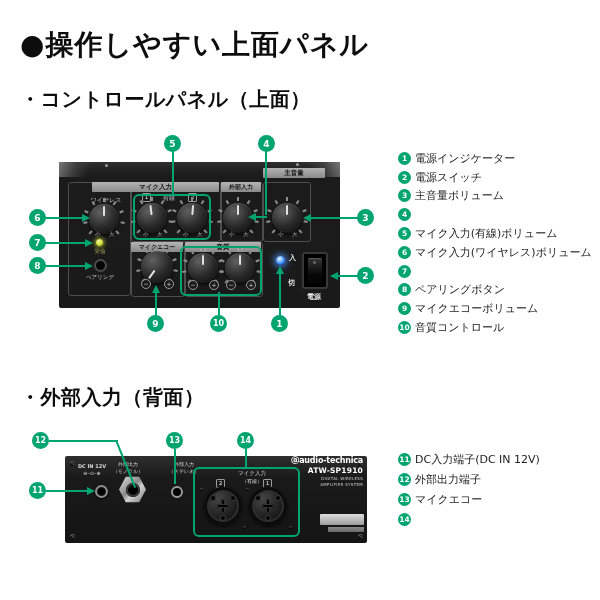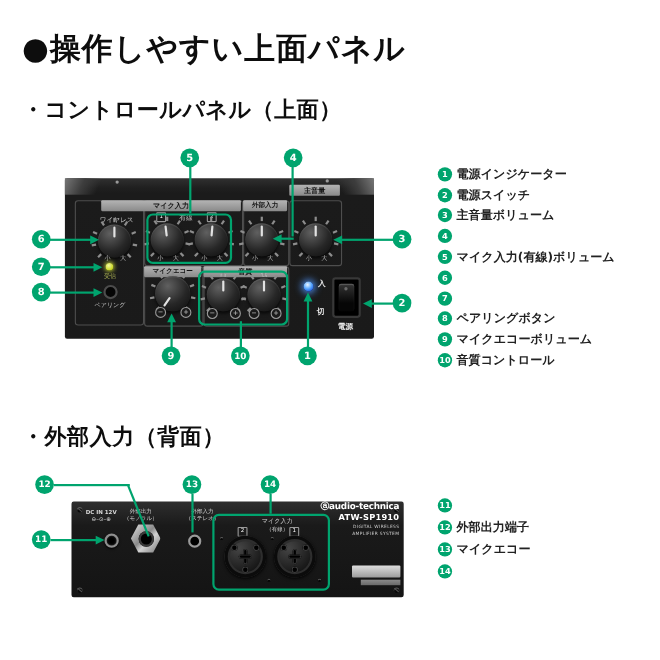--- a/index.html
+++ b/index.html
@@ -81,21 +81,21 @@
   .arr.l{border-top:4px solid transparent;border-bottom:4px solid transparent;border-right:8px solid var(--green);}
   .arr.u{border-left:4px solid transparent;border-right:4px solid transparent;border-bottom:8px solid var(--green);}
 
   
   .legend{display:flex;flex-direction:column;z-index:2;}
   .litem{display:flex;align-items:center;}
   .legend-top .litem{height:18.8px;}
   .legend-rear .litem{height:20.2px;}
   .lnum{flex:0 0 13px;width:13px;height:13px;border-radius:50%;background:var(--green);color:#fff;
         font-size:7.5px;font-weight:bold;display:flex;align-items:center;justify-content:center;}
-  .ltext{margin-left:4px;font-size:11px;color:#222;white-space:nowrap;font-weight:bold;}
+  .ltext{margin-left:4px;font-size:11px;color:#222;white-space:nowrap;}
 </style>
 </head>
 <body>
 
 <div class="abs h1">●操作しやすい上面パネル</div>
 <div class="abs h2" style="left:20px;top:86px;">・コントロールパネル（上面）</div>
 <div class="abs h2" style="left:20px;top:384px;">・外部入力（背面）</div>
 
 <div class="abs panel" style="left:59px;top:162px;width:281px;height:146px;">
   <div class="abs cornerL" style="left:0;top:0;width:46px;height:15px;"></div>
@@ -106,21 +106,21 @@
 
 <div class="abs sbox" style="left:68px;top:182px;width:61px;height:112px;"></div>
 <div class="abs sbox" style="left:131px;top:182px;width:88px;height:58px;"></div>
 <div class="abs sbox" style="left:221px;top:182px;width:40px;height:58px;"></div>
 <div class="abs sbox" style="left:263px;top:182px;width:46px;height:58px;"></div>
 <div class="abs sbox" style="left:131px;top:242px;width:52px;height:53px;"></div>
 <div class="abs sbox" style="left:185px;top:242px;width:76px;height:53px;"></div>
 
 <div class="abs band" style="left:92px;top:182px;width:127px;">マイク入力</div>
 <div class="abs band" style="left:221px;top:182px;width:40px;font-size:6px;">外部入力</div>
-<div class="abs band" style="left:263px;top:168px;width:46px;">主音量</div>
+<div class="abs band" style="left:263px;top:168px;width:62px;">主音量</div>
 <div class="abs band" style="left:131px;top:242px;width:52px;font-size:6px;">マイクエコー</div>
 <div class="abs band" style="left:185px;top:242px;width:76px;">音質</div>
 
 <div class="abs lab" style="left:80px;top:196px;width:52px;font-size:6px;">ワイヤレス</div>
 <div class="abs knob" style="left:89px;top:204px;">
   <span class="ticks">
       <i style="transform: rotate(-135deg);"></i>
       <i style="transform: rotate(-101.25deg);"></i>
       <i style="transform: rotate(-67.5deg);"></i>
       <i style="transform: rotate(-33.75deg);"></i>
@@ -359,20 +359,21 @@
     </div>
   <div class="litem">
       <span class="lnum">4</span>
     </div>
   <div class="litem">
       <span class="lnum">5</span>
       <span class="ltext">マイク入力(有線)ボリューム</span>
     </div>
   <div class="litem">
       <span class="lnum">6</span>
+      <span class="ltext">マイク入力(ワイヤレス)ボリューム</span>
     </div>
   <div class="litem">
       <span class="lnum">7</span>
     </div>
   <div class="litem">
       <span class="lnum">8</span>
       <span class="ltext">ペアリングボタン</span>
     </div>
   <div class="litem">
       <span class="lnum">9</span>
@@ -447,20 +448,21 @@
 
 <div class="abs cline" style="left:174px;top:449px;width:2px;height:35px;"></div>
 <div class="abs co two" style="left:166px;top:432px;">13</div>
 
 <div class="abs cline" style="left:245px;top:449px;width:2px;height:18px;"></div>
 <div class="abs co two" style="left:237px;top:432px;">14</div>
 
 <div class="abs legend legend-rear" style="left:398px;top:449px;">
   <div class="litem">
       <span class="lnum">11</span>
+      <span class="ltext">DC入力端子(DC IN 12V)</span>
     </div>
   <div class="litem">
       <span class="lnum">12</span>
       <span class="ltext">外部出力端子</span>
     </div>
   <div class="litem">
       <span class="lnum">13</span>
       <span class="ltext">マイクエコー</span>
     </div>
   <div class="litem">

